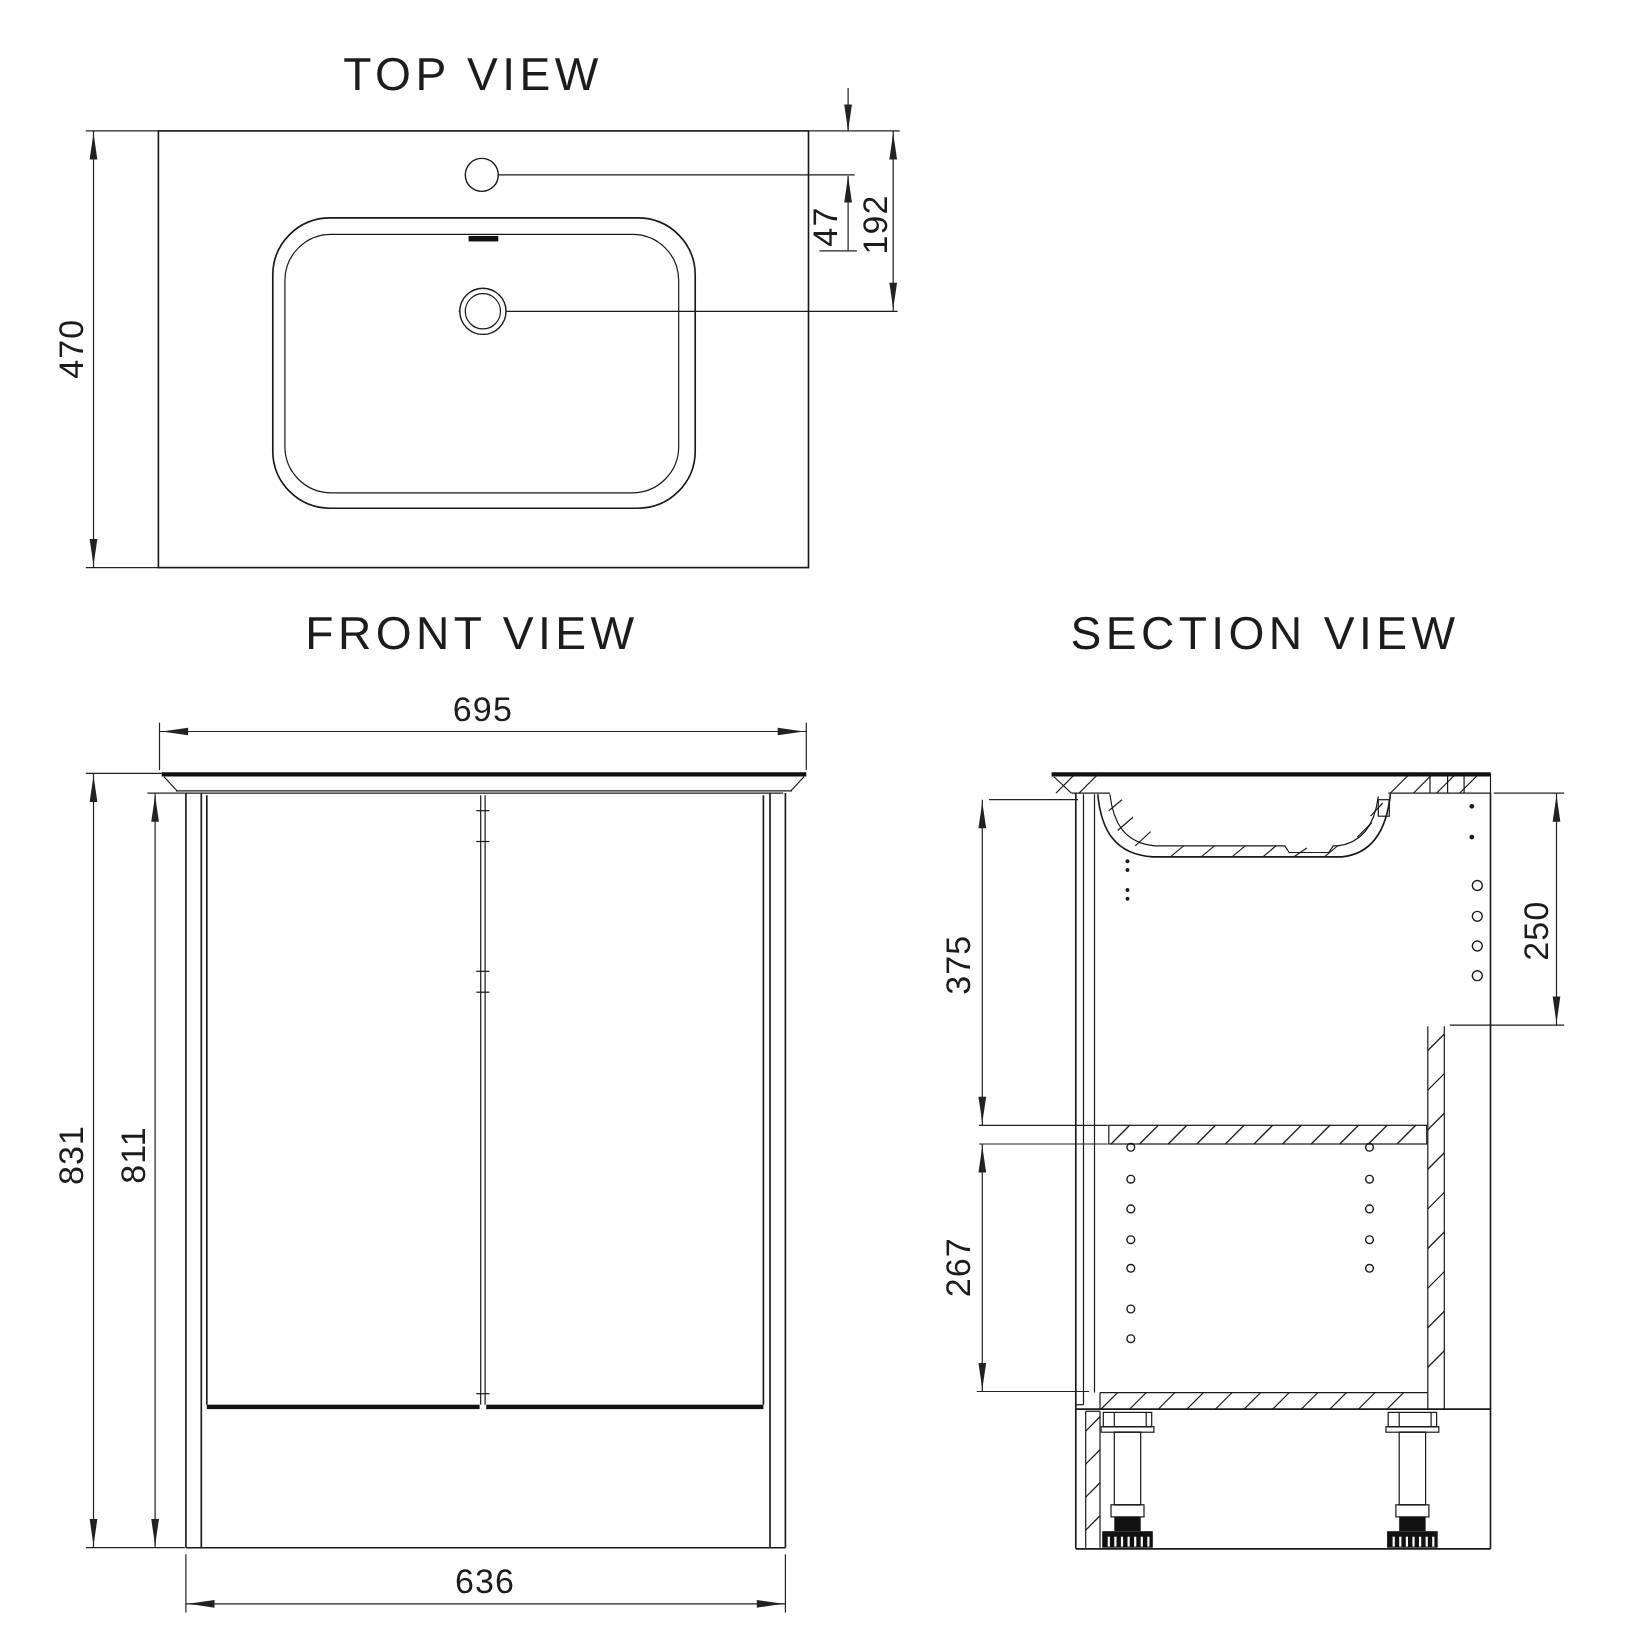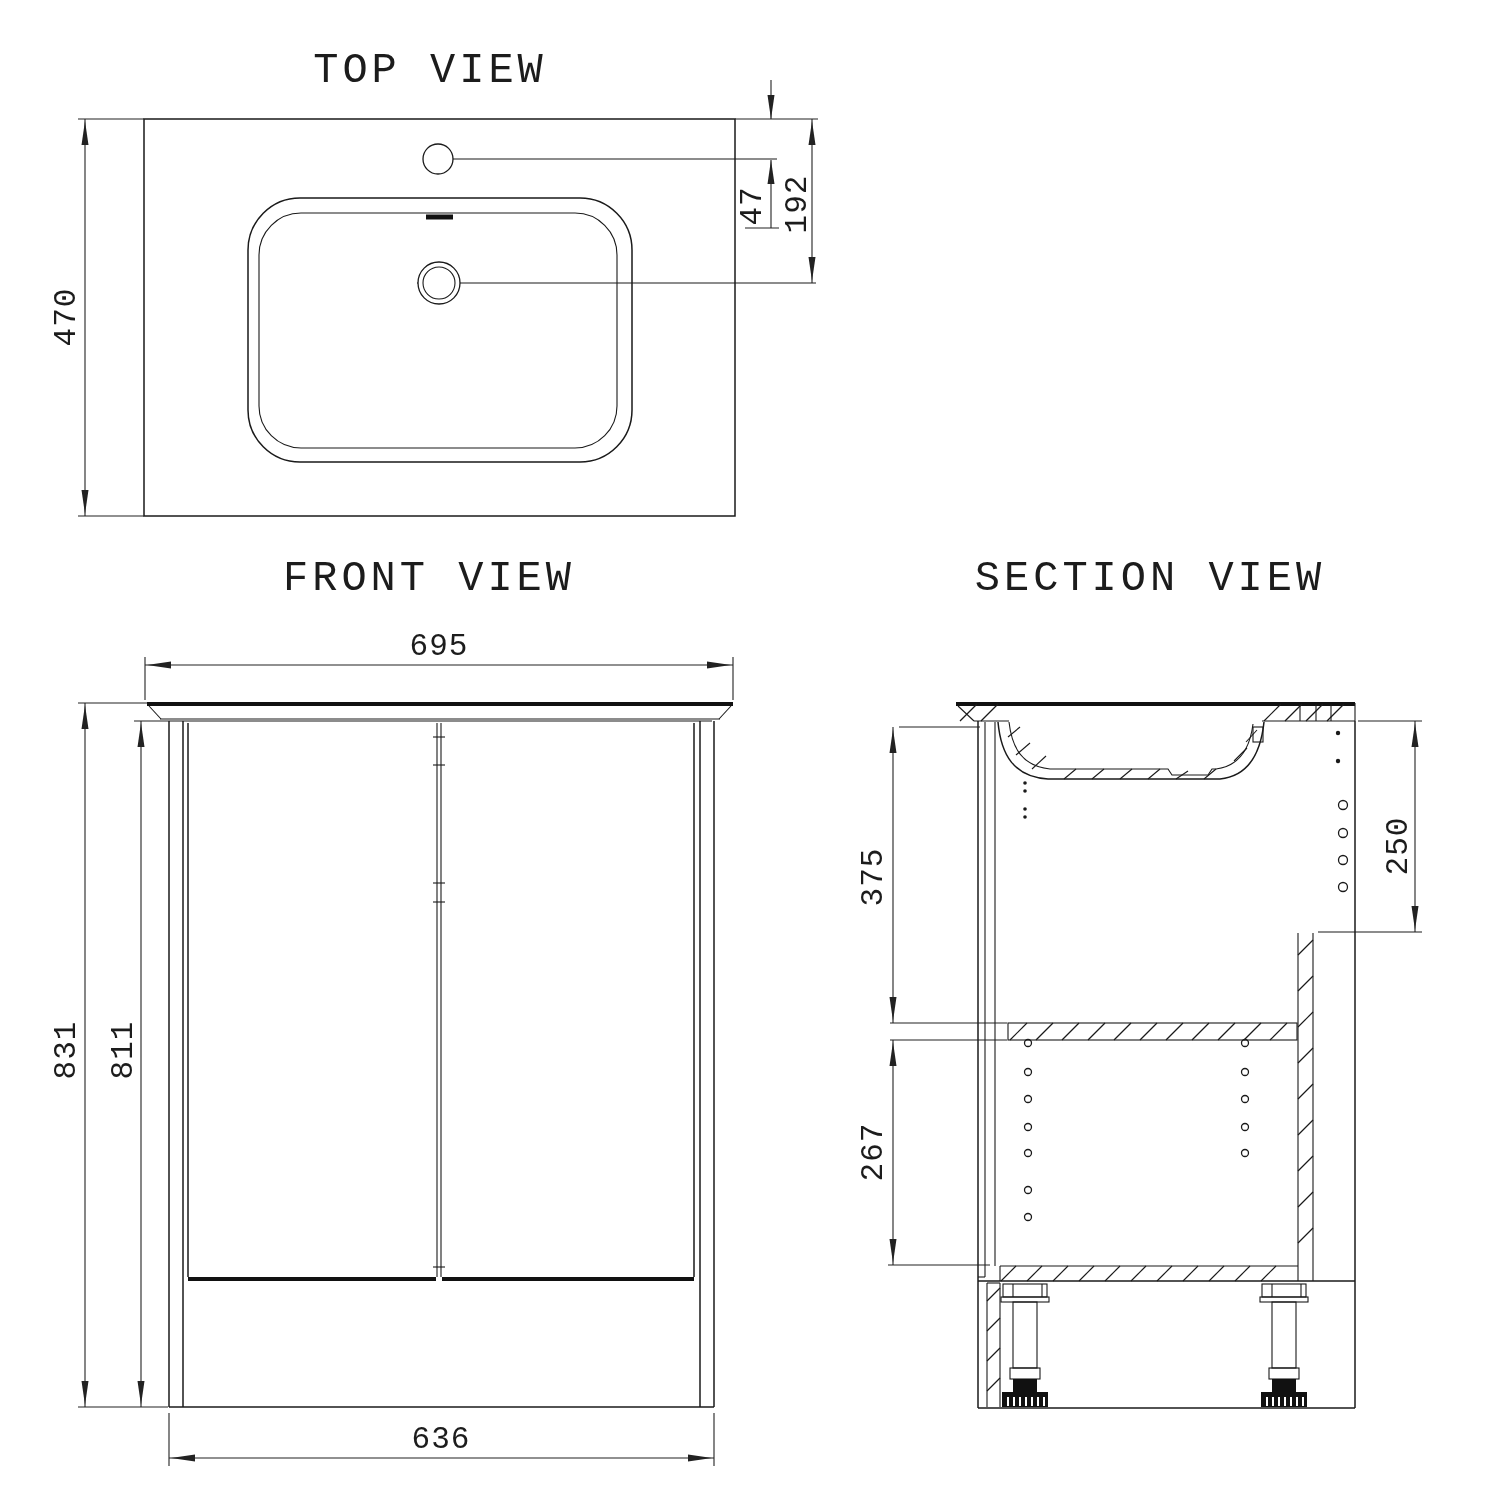--- a/index.html
+++ b/index.html
@@ -1,17 +1,17 @@
 <!DOCTYPE html>
 <html><head>
 <meta charset="utf-8">
 <style>
   html,body{margin:0;padding:0;background:#ffffff;}
   .stage{position:relative;width:1500px;height:1500px;background:#ffffff;overflow:hidden;
-         font-family:Liberation Mono, monospace;}
+         font-family:Liberation Sans, sans-serif;}
   svg{display:block}
   
   .ln   {stroke:#1a1a1a;stroke-width:1.5;fill:none;stroke-linecap:butt;}
   .thin {stroke:#1a1a1a;stroke-width:1.1;fill:none;}
   .thick{stroke:#111111;stroke-width:4;fill:none;}
   .dim  {stroke:#222222;stroke-width:1.1;fill:none;}
   .arrow{fill:#222222;stroke:none;}
   .hole {stroke:#1a1a1a;stroke-width:1.3;fill:#ffffff;}
   .dot  {fill:#1a1a1a;stroke:none;}
   .blk  {fill:#111111;stroke:none;}

